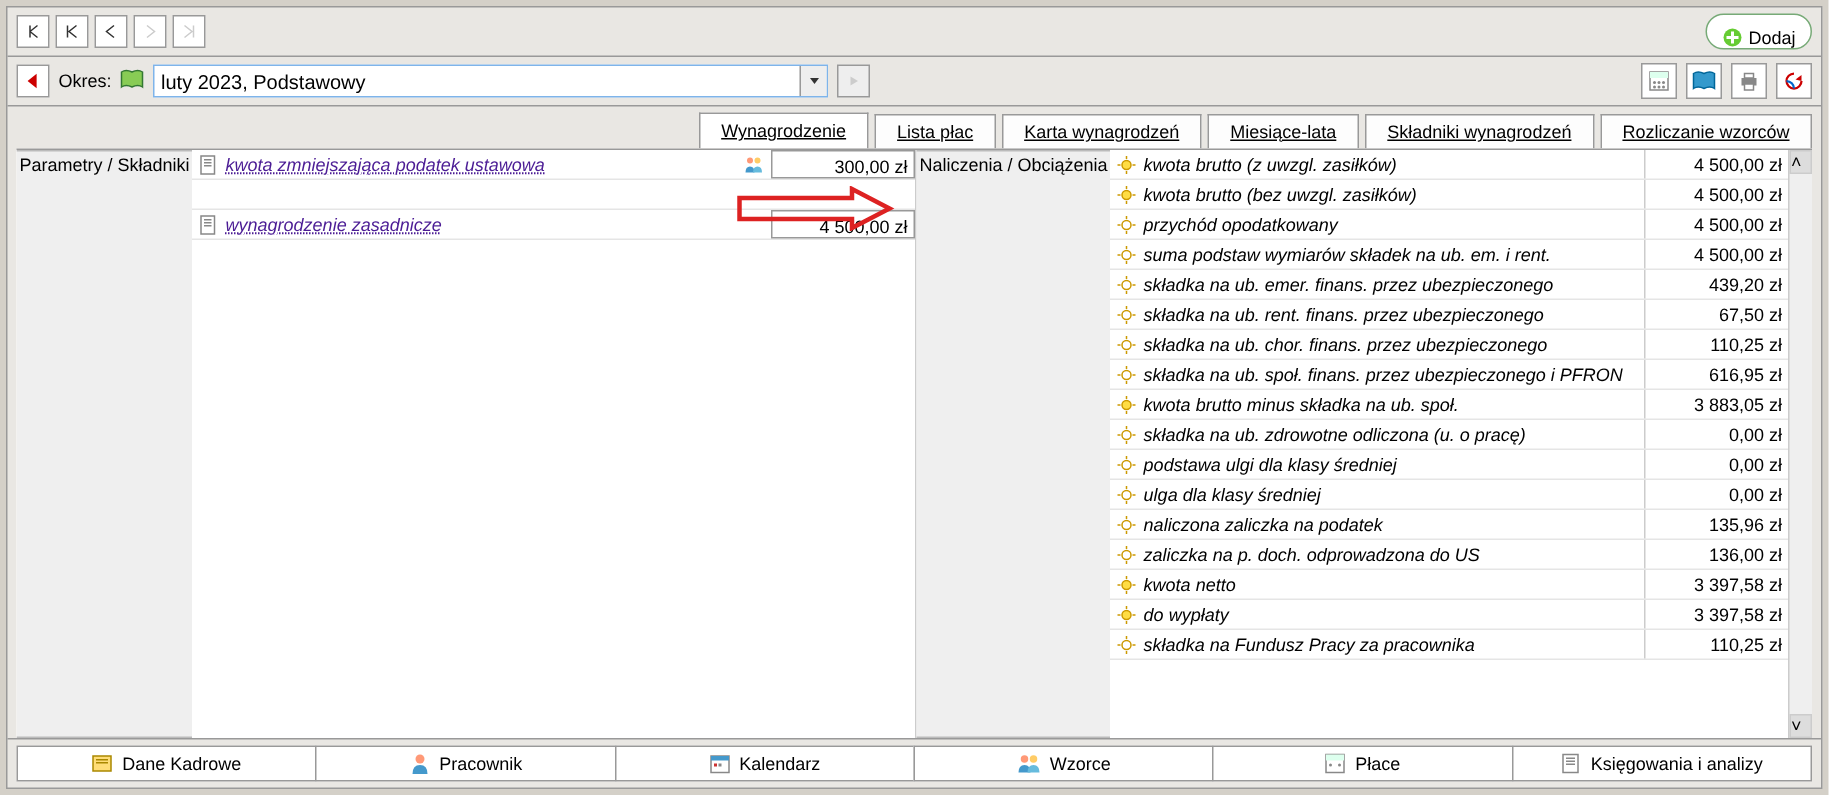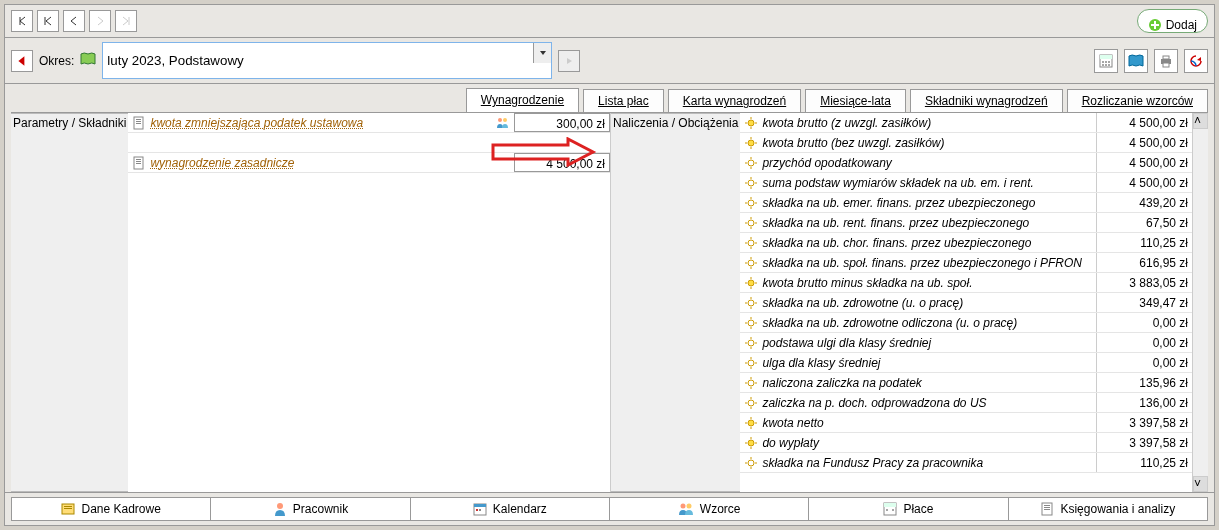--- a/index.html
+++ b/index.html
@@ -9,40 +9,40 @@
 
 .topbar { display: flex; align-items: center; padding: 4px 6px; gap: 4px; border-bottom: 1px solid #999; }
 .nav-btn { width: 22px; height: 22px; border: 1px solid #999; background: #fff; display: flex; align-items: center; justify-content: center; font-size: 10px; cursor: pointer; }
 .nav-btn svg { width: 10px; height: 10px; }
 .topbar .spacer { flex: 1; }
 .dodaj { height: 24px; border: 1px solid #7a7; background: #fff; border-radius: 12px; padding: 0 10px; display: flex; align-items: flex-end; gap: 4px; cursor: pointer; }
 
 .periodbar { display: flex; align-items: center; padding: 4px 6px; gap: 6px; border-bottom: 1px solid #999; }
 .back-arrow { width: 22px; height: 22px; border: 1px solid #999; background: #fff; display: flex; align-items: center; justify-content: center; color: #c00; cursor: pointer; }
 .period-input { flex: 0 0 450px; position: relative; }
-.period-input input { width: 100%; height: 37px; border: 1px solid #7EB4EA; background: #fff; padding: 0 22px 0 4px; }
+.period-input input { width: 100%; height: 22px; border: 1px solid #7EB4EA; background: #fff; padding: 0 22px 0 4px; }
 .period-input .drop { position: absolute; right: 1px; top: 1px; width: 18px; height: 20px; border-left: 1px solid #999; background: #eee; display: flex; align-items: center; justify-content: center; cursor: pointer; }
 .play-btn { width: 22px; height: 22px; border: 1px solid #999; background: #eee; cursor: default; display: flex; align-items: center; justify-content: center; color: #bbb; }
 .icon-btn { width: 24px; height: 24px; border: 1px solid #999; background: #fff; display: flex; align-items: center; justify-content: center; cursor: pointer; }
 
 .tabs { display: flex; justify-content: flex-end; padding: 4px 6px 0 6px; gap: 4px; text-decoration: underline; }
 .tab { border: 1px solid #999; border-bottom: none; padding: 4px 14px; background: #fdfdfd; cursor: pointer; }
 .tab:not(.active) { margin-top: 1px; }
 .tab.active { background: #fff; position: relative; }
 
 .content { flex: 1; display: flex; border-top: 1px solid #999; background: #fff; margin: 0 6px; overflow: hidden; position: relative; }
 .col { display: flex; flex-direction: row; }
 .col.left { flex: 0 0 600px; border-right: 1px solid #ccc; }
 .col.right { flex: 1; position: relative; }
 .col-header { background: #efefef; border-bottom: 1px solid #bbb; border-top: 1px solid #bbb; padding: 2px; text-align: center; font-weight: normal; }
 .rows { flex: 1; overflow: auto; }
 .row { display: flex; align-items: center; height: 20px; border-bottom: 1px solid #e5e5e5; }
 .row .ic { width: 18px; height: 18px; display: flex; align-items: center; justify-content: center; margin: 0 2px; }
 .row .lbl { flex: 1; font-style: italic; white-space: nowrap; overflow: hidden; text-overflow: ellipsis; }
-.row .lbl a { color: #a16207; text-decoration: underline dotted; cursor: pointer; }
+.row .lbl a { color: #4c1d95; text-decoration: underline dotted; cursor: pointer; }
 .row .val { width: 96px; text-align: right; padding-right: 4px; border-left: 1px solid #ccc; height: 100%; line-height: 20px; }
 .row.input .val { border: 1px solid #999; }
 .left .row.spacer-row { height: 20px; border-bottom: 1px solid #e5e5e5; }
 
 .arrow-annot { position: absolute; left: 360px; top: 24px; pointer-events: none; }
 .arrow-annot svg { width: 110px; height: 30px; }
 
 .bottombar { display: flex; padding: 4px 6px; gap: 0; border-top: 1px solid #999; }
 .bbtn { flex: 1; border: 1px solid #999; background: #fff; height: 24px; display: flex; align-items: center; justify-content: center; gap: 6px; cursor: pointer; margin-left: -1px; }
 .bbtn:first-child { margin-left: 0; }
@@ -343,35 +343,20 @@
               <svg width="14" height="14">
                 <circle cx="7" cy="7" r="3" fill="#fff" stroke="#c90"></circle>
                 <g stroke="#c90">
                   <line x1="7" y1="1" x2="7" y2="3"></line>
                   <line x1="7" y1="11" x2="7" y2="13"></line>
                   <line x1="1" y1="7" x2="3" y2="7"></line>
                   <line x1="11" y1="7" x2="13" y2="7"></line>
                 </g>
               </svg>
             </span>
-            <span class="lbl">składka na ub. zdrowotne (u. o pracę)</span>
-            <span class="val">349,47 zł</span>
-          </div>
-          <div class="row">
-            <span class="ic">
-              <svg width="14" height="14">
-                <circle cx="7" cy="7" r="3" fill="#fff" stroke="#c90"></circle>
-                <g stroke="#c90">
-                  <line x1="7" y1="1" x2="7" y2="3"></line>
-                  <line x1="7" y1="11" x2="7" y2="13"></line>
-                  <line x1="1" y1="7" x2="3" y2="7"></line>
-                  <line x1="11" y1="7" x2="13" y2="7"></line>
-                </g>
-              </svg>
-            </span>
             <span class="lbl">składka na ub. zdrowotne odliczona (u. o pracę)</span>
             <span class="val">0,00 zł</span>
           </div>
           <div class="row">
             <span class="ic">
               <svg width="14" height="14">
                 <circle cx="7" cy="7" r="3" fill="#fff" stroke="#c90"></circle>
                 <g stroke="#c90">
                   <line x1="7" y1="1" x2="7" y2="3"></line>
                   <line x1="7" y1="11" x2="7" y2="13"></line>

